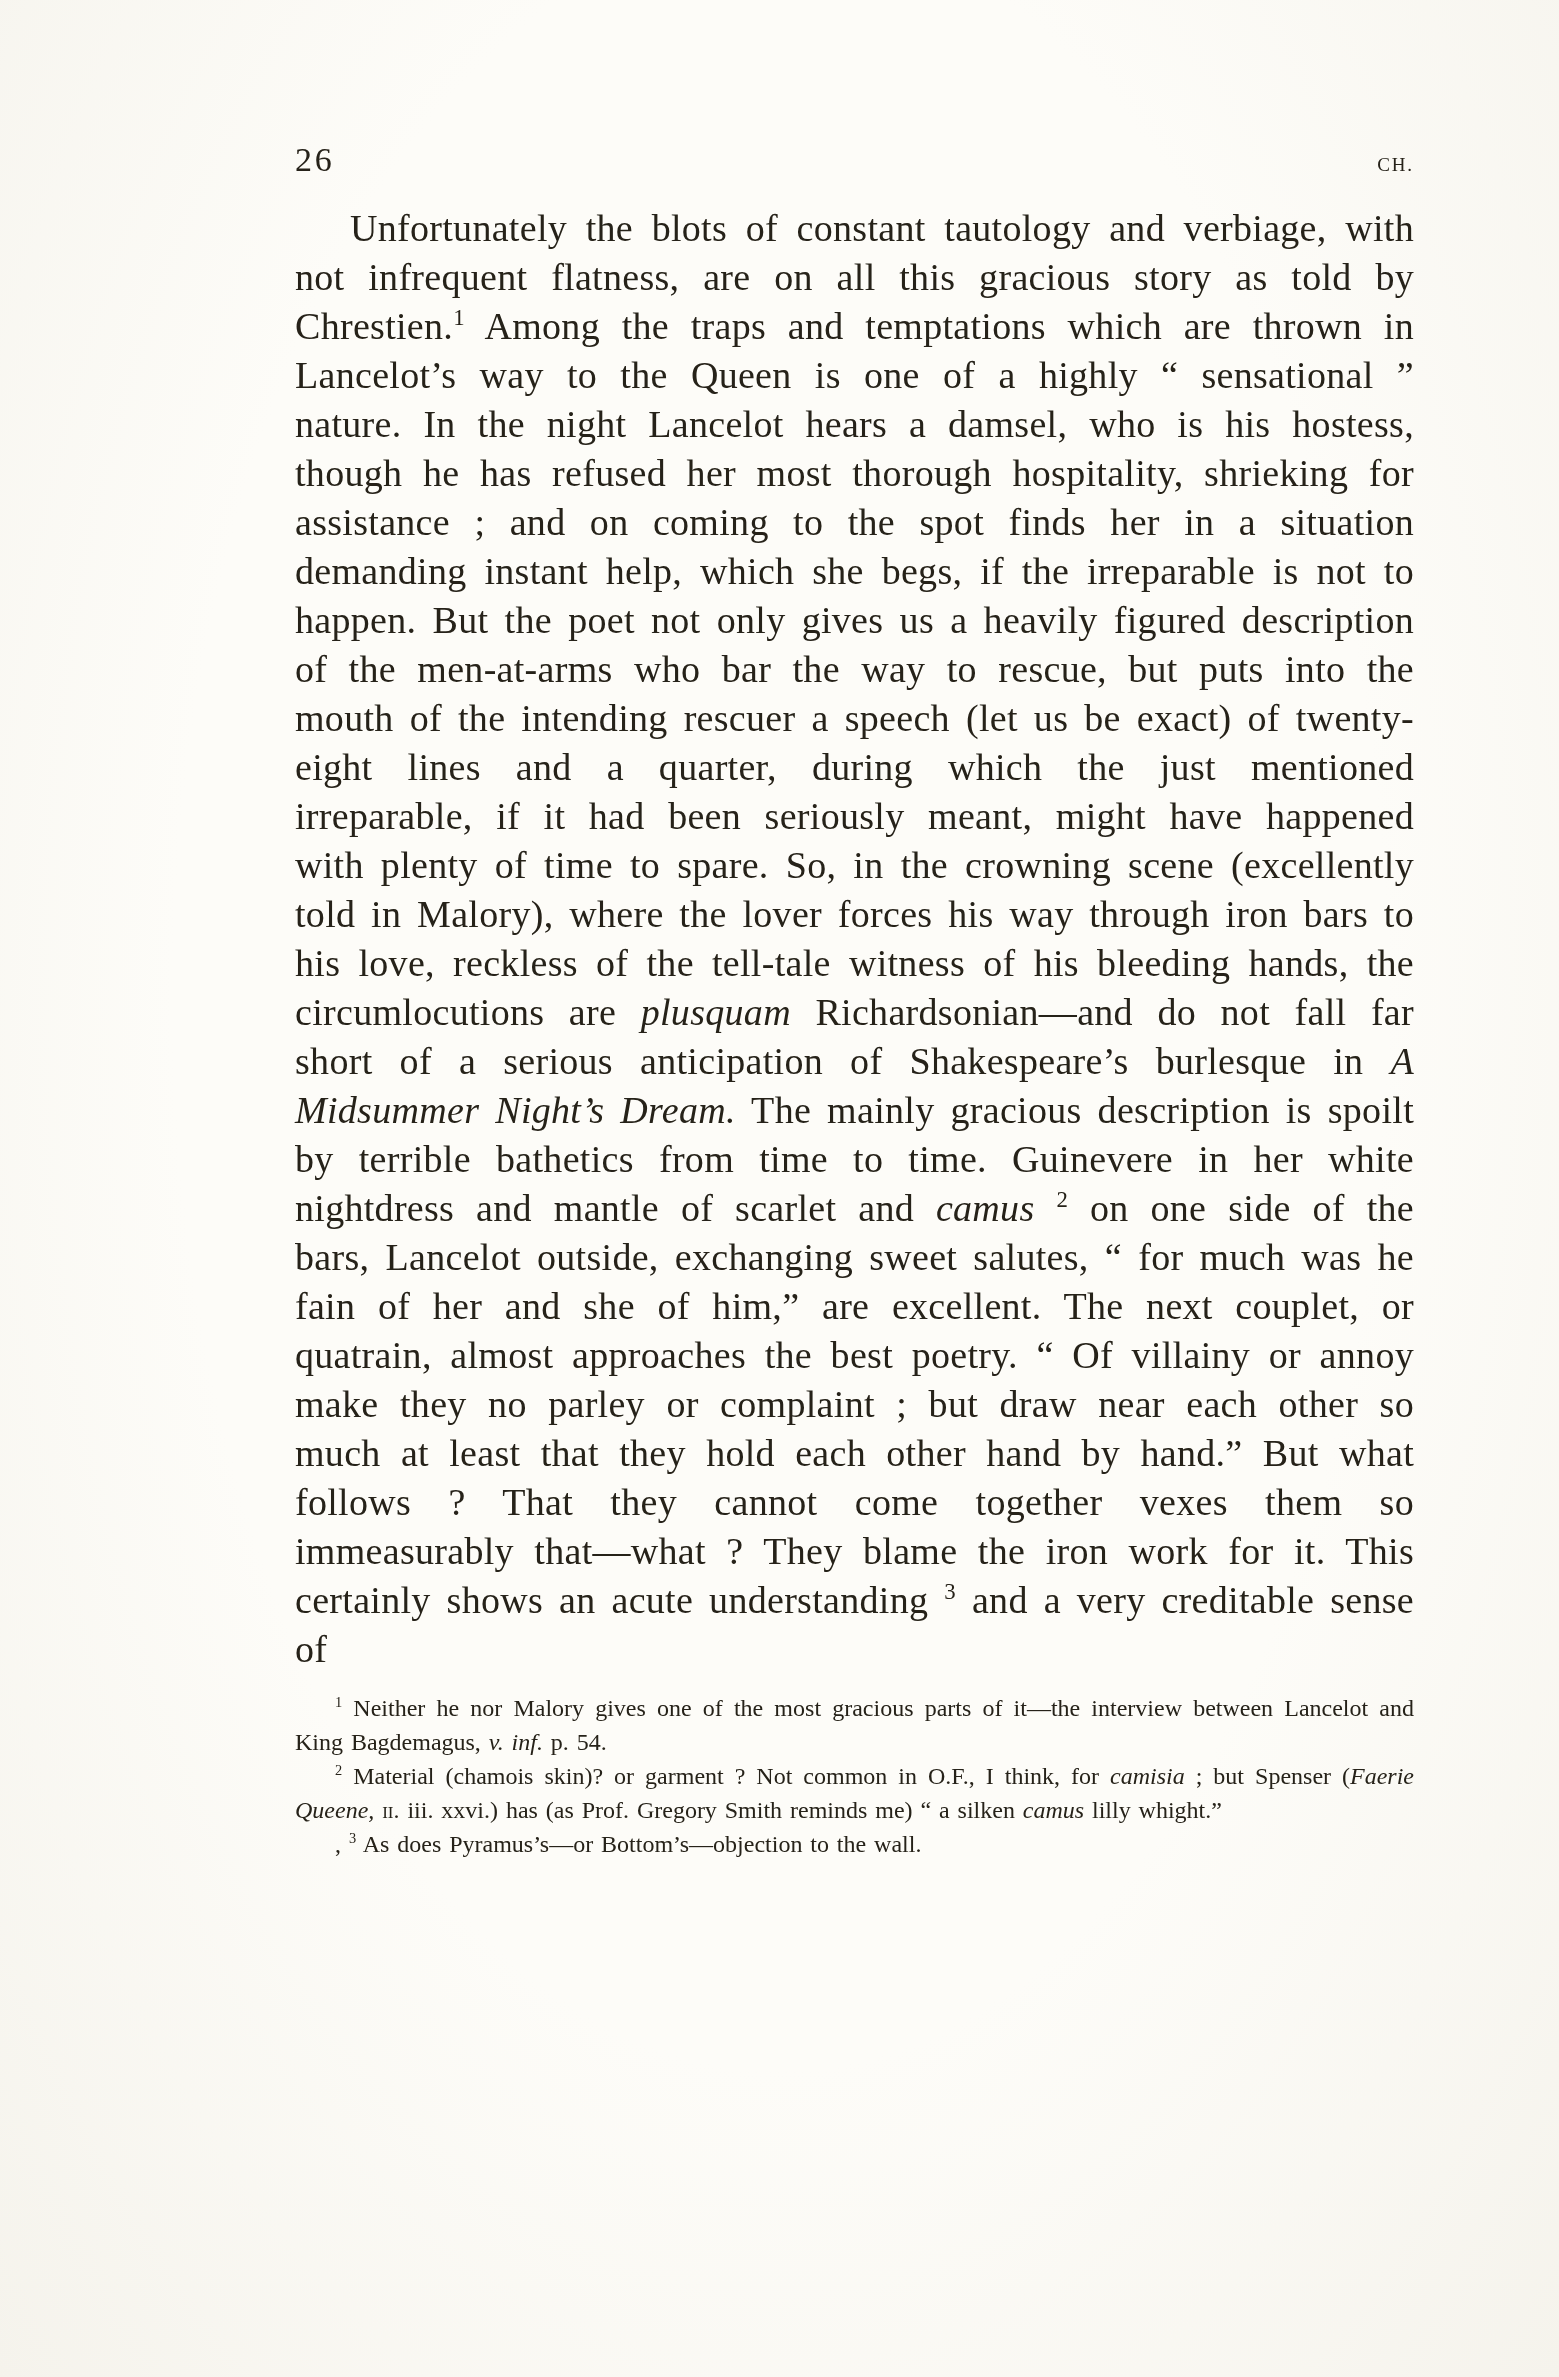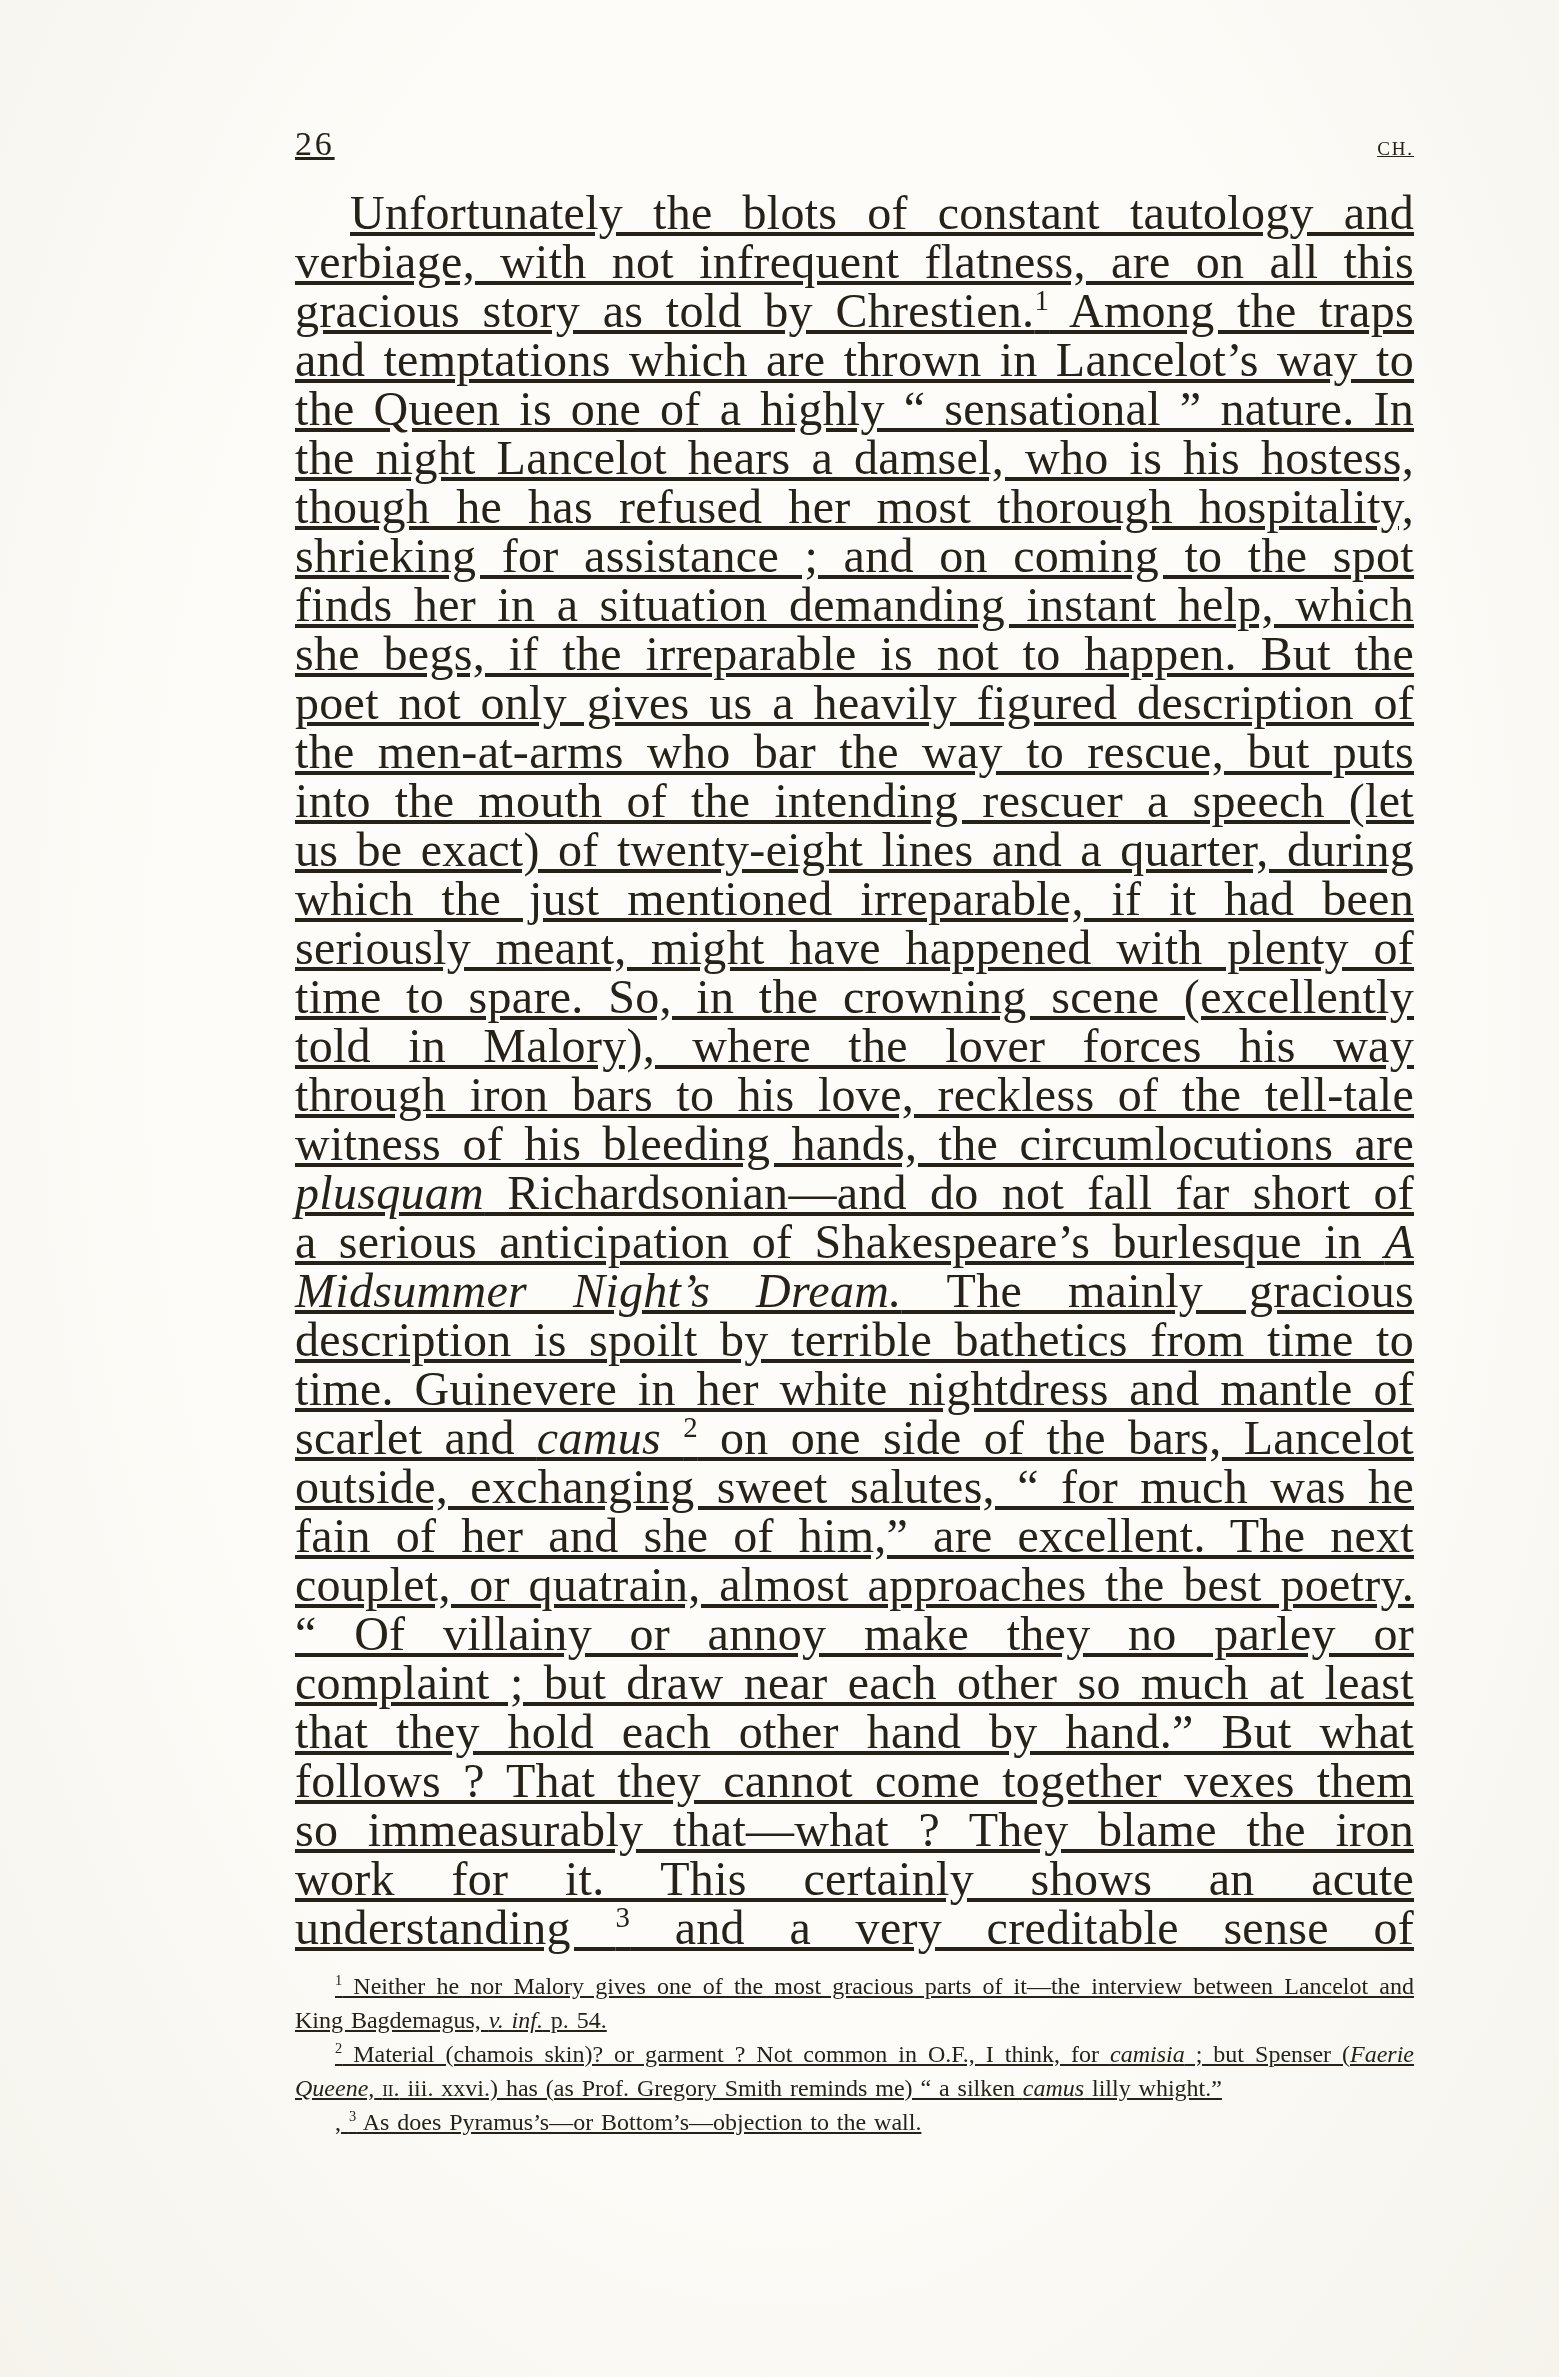--- a/index.html
+++ b/index.html
@@ -10,23 +10,22 @@
     height: 2377px;
     margin: 0 auto;
     background: radial-gradient(ellipse at 50% 42%, #fdfcf8 55%, #f5f3ec 100%);
     color: #262219;
     font-family: "Liberation Serif", "DejaVu Serif", serif;
     overflow: hidden;
   }
   .column {
     position: absolute;
     left: 295px;
-    top: 125px;
+    top: 141px;
     width: 1119px;
-    text-decoration: underline;
   }
   .running-header {
     display: flex;
     align-items: baseline;
     justify-content: space-between;
     margin-bottom: 24.6px;
   }
   .page-number {
     font-size: 34px;
     letter-spacing: 2.8px;
@@ -34,21 +33,21 @@
   .running-title {
     font-size: 38px;
     letter-spacing: 4.7px;
     white-space: nowrap;
   }
   .chapter-marker {
     font-size: 19px;
     letter-spacing: 1.9px;
   }
   .body-par {
-    font-size: 48px;
+    font-size: 38px;
     line-height: 49px;
     text-align: justify;
     text-align-last: justify;
     text-indent: 55px;
     word-spacing: 5.7px;
     letter-spacing: 0.3px;
   }
   .footnotes {
     margin-top: 17px;
   }

